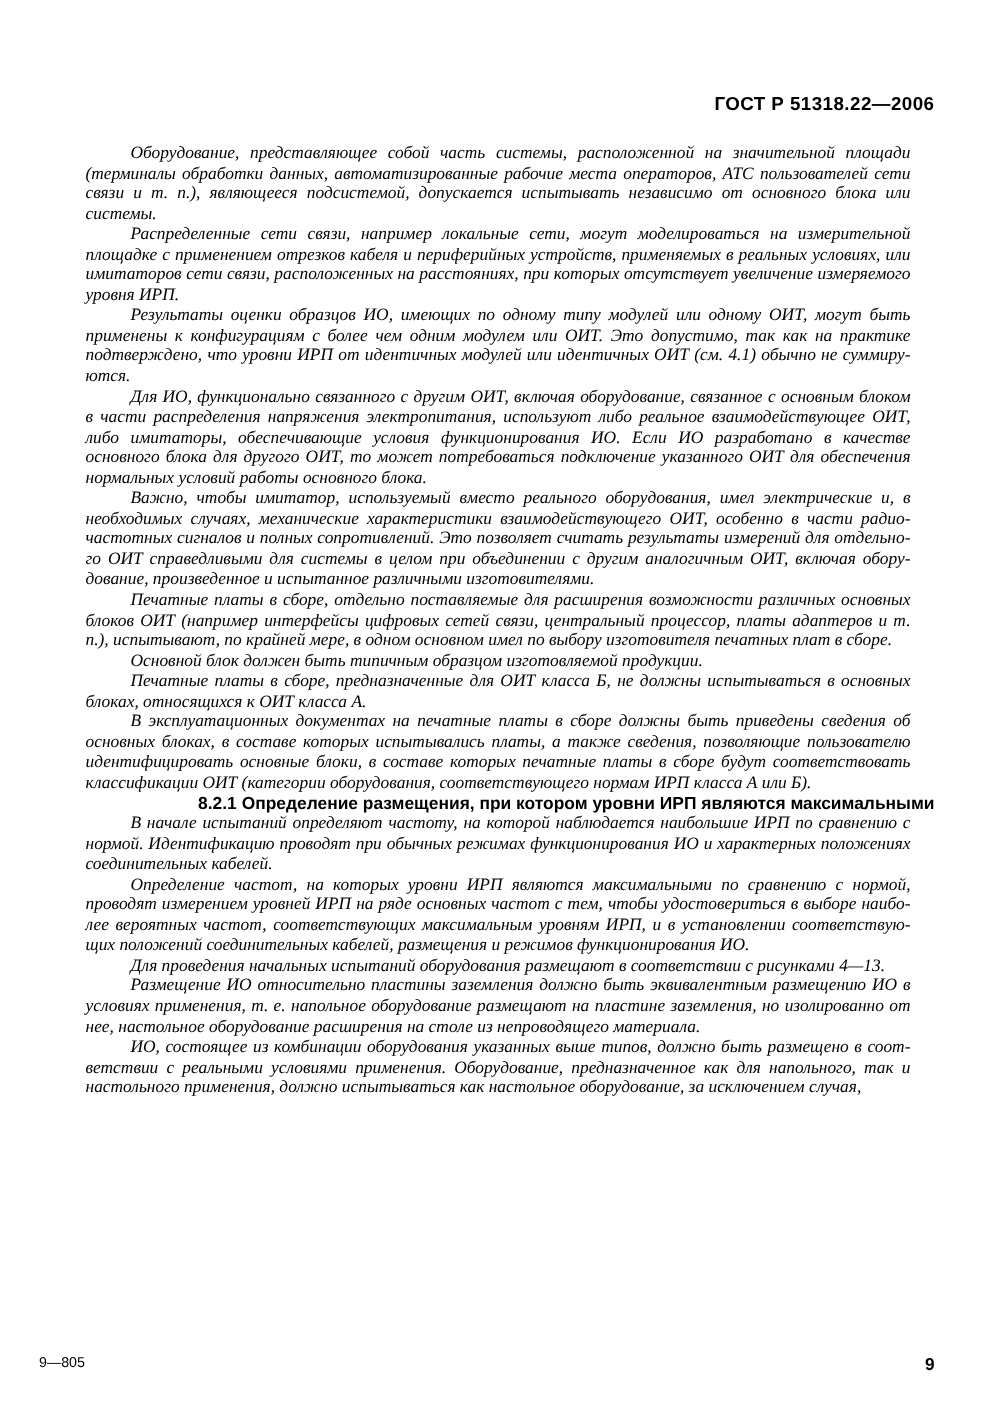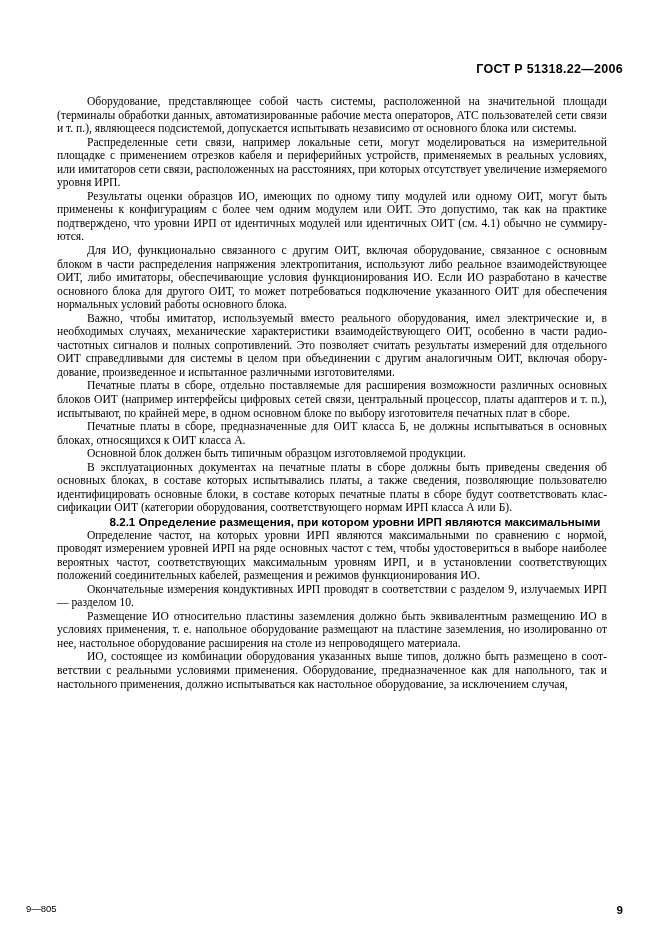--- a/index.html
+++ b/index.html
@@ -39,29 +39,30 @@
     top: 95px;
     width: 566px;
   }
   p {
     margin: 0 16px 0 0;
     font-size: 11.6px;
     line-height: 13.55px;
     text-align: justify;
     text-indent: 30px;
     hyphens: manual;
+    font-style: italic;
   }
   h3 {
     margin: 0;
     font-size: 11.6px;
     line-height: 13.55px;
     font-family: "Liberation Sans", sans-serif;
     font-weight: bold;
     text-indent: 30px;
-    text-align: center;
+    text-align: right;
   }
   .footer-left {
     position: absolute;
     left: 26px;
     bottom: 22px;
     font-family: "Liberation Sans", sans-serif;
     font-size: 9.5px;
   }
   .footer-right {
     position: absolute;
@@ -78,27 +79,28 @@
 <div class="page">
 
   <div class="header">ГОСТ Р 51318.22—2006</div>
 
   <div class="content">
       <p>Оборудование, представляющее собой часть системы, расположенной на  значительной площади (терминалы обработки данных, автоматизированные рабочие места операторов, АТС пользователей сети связи и т. п.), являющееся подсистемой, допускается испытывать независимо от основного блока или системы.</p>
       <p>Распределенные сети связи, например локальные сети, могут моделироваться на измерительной площадке с применением отрезков кабеля и периферийных устройств, применяемых в реальных условиях, или имитаторов сети связи, расположенных на расстояниях, при которых отсутствует увеличение измеряе­мого уровня ИРП.</p>
       <p>Результаты оценки образцов ИО, имеющих  по одному  типу  модулей  или одному  ОИТ,   могут  быть применены  к  конфигурациям  с  более  чем  одним модулем  или ОИТ. Это допустимо, так как на практике подтверждено,  что уровни ИРП от идентичных модулей или идентичных ОИТ (см. 4.1)  обычно не суммиру­ются.</p>
       <p>Для ИО, функционально связанного с другим ОИТ, включая оборудование, связанное с основным блоком в части распределения напряжения электропитания, используют либо реальное взаимодействую­щее ОИТ, либо имитаторы, обеспечивающие условия функционирования ИО. Если ИО разработано в каче­стве основного блока для другого ОИТ, то может потребоваться подключение указанного ОИТ для обеспе­чения нормальных условий работы основного блока.</p>
       <p>Важно, чтобы  имитатор, используемый вместо реального оборудования,  имел электрические и,  в необходимых случаях,  механические характеристики взаимодействующего ОИТ, особенно в части радио­частотных сигналов и полных сопротивлений. Это позволяет считать результаты  измерений  для отдельно­го ОИТ справедливыми для системы в целом при объединении с другим аналогичным ОИТ, включая обору­дование, произведенное и испытанное различными изготовителями.</p>
-      <p>Печатные платы в сборе, отдельно поставляемые для расширения  возможности различных основ­ных блоков ОИТ (например интерфейсы цифровых сетей связи, центральный  процессор, платы адаптеров и т. п.), испытывают, по крайней мере, в одном основном блоке по выбору изготовителя печатных плат в сборе.</p>
+      <p>Печатные платы в сборе, отдельно поставляемые для расширения  возможности различных основ­ных блоков ОИТ (например интерфейсы цифровых сетей связи, центральный  процессор, платы адаптеров и т. п.), испытывают, по крайней мере, в одном основном имел по выбору изготовителя печатных плат в сборе.</p>
+      <p>Основной блок должен быть типичным образцом изготовляемой продукции.</p>
       <p>Печатные платы в сборе, предназначенные для ОИТ класса Б, не должны испытываться в основных блоках, относящихся к ОИТ класса А.</p>
-      <p>Основной блок должен быть типичным образцом изготовляемой продукции.</p>
       <p>В эксплуатационных  документах  на печатные платы в сборе должны быть приведены сведения об основных блоках, в составе которых испытывались платы, а также сведения, позволяющие пользователю идентифицировать основные блоки, в составе которых печатные платы в сборе будут соответствовать клас­сификации  ОИТ (категории оборудования,  соответствующего  нормам  ИРП  класса  А  или  Б).</p>
       <h3>8.2.1 Определение размещения, при котором уровни ИРП являются максимальными</h3>
+      <p>В начале испытаний определяют  частоту,  на которой наблюдается  наибольшие ИРП по сравнению с нормой. Идентификацию проводят при обычных режимах функционирования ИО и характерных положе­ниях соединительных кабелей.</p>
       <p>Определение частот, на которых уровни ИРП являются максимальными   по  сравнению  с нормой, проводят измерением  уровней ИРП на ряде основных частот с тем, чтобы удостовериться в выборе наибо­лее вероятных частот, соответствующих максимальным  уровням  ИРП,  и в установлении   соответствую­щих положений соединительных   кабелей,  размещения  и  режимов   функционирования  ИО.</p>
-      <p>Окончательные измерения кондуктивных ИРП проводят в соответствии с разделом  9, излучаемых ИРП — разделом 10.</p>
+      <p>Для  проведения начальных испытаний оборудования  размещают в соответствии с рисунками 4—13.</p>
       <p>Размещение ИО  относительно  пластины заземления должно быть эквивалентным размещению ИО в условиях применения, т. е. напольное оборудование размещают на пластине заземления, но изолирован­но от нее, настольное оборудование расширения на столе из непроводящего материала.</p>
       <p>ИО, состоящее из комбинации оборудования указанных выше типов, должно быть размещено в соот­ветствии с реальными условиями применения. Оборудование, предназначенное как для напольного, так и настольного применения, должно испытываться как настольное оборудование, за исключением случая,</p>
     </div>
 
   <div class="footer-left">9—805</div>
   <div class="footer-right">9</div>
 
 </div>
 
 </body></html>

